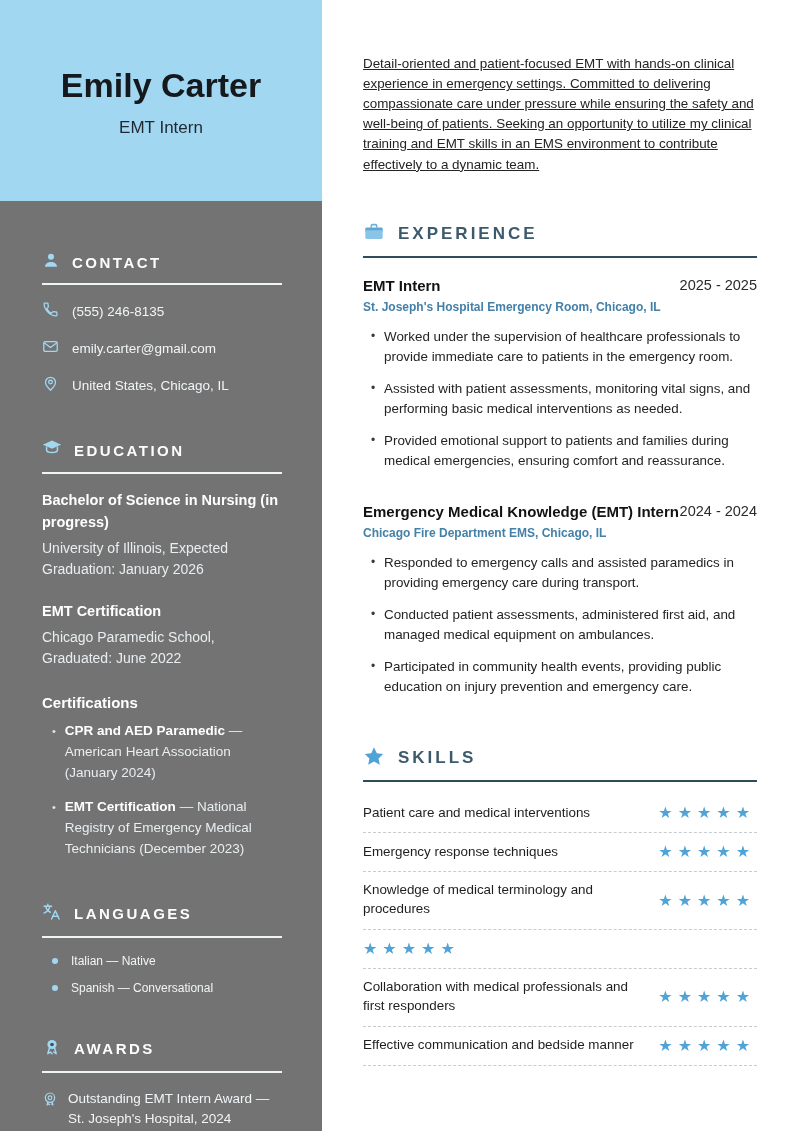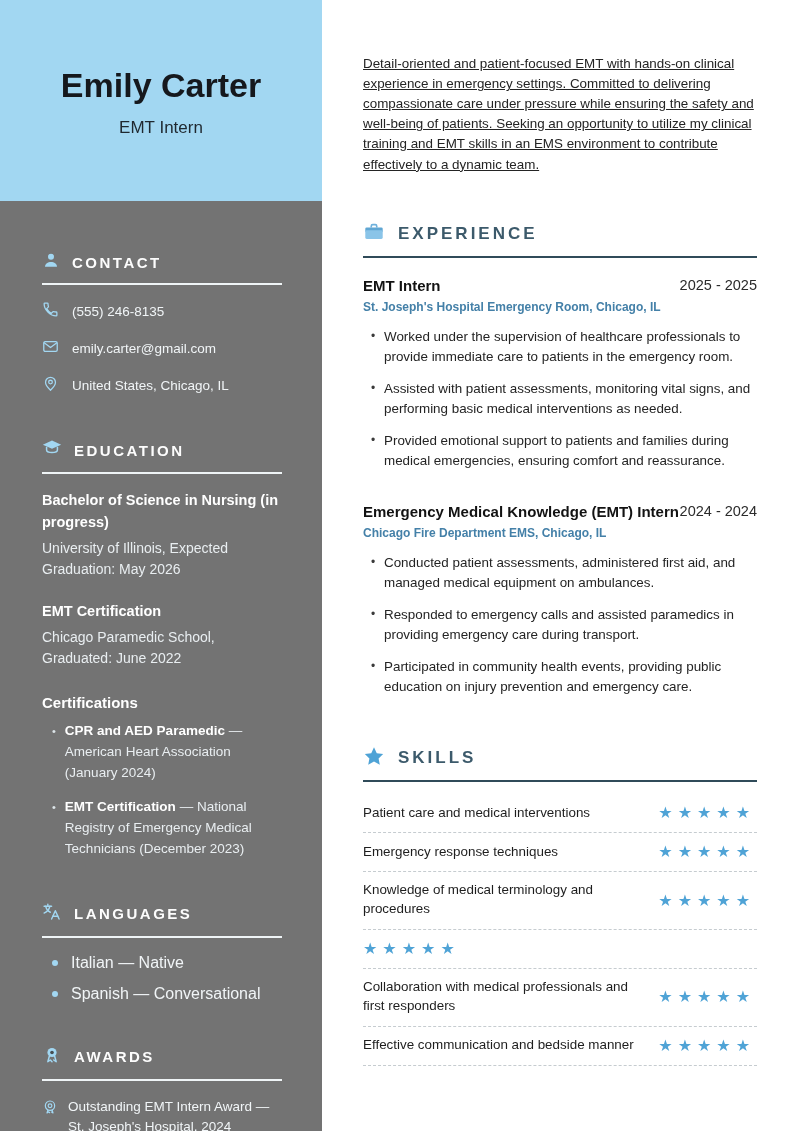--- a/index.html
+++ b/index.html
@@ -39,21 +39,21 @@
 
   .cert-block { margin-top: 24px; }
   .cert-heading { font-size: 15px; font-weight: 700; margin-bottom: 10px; }
   .cert-item { display: flex; gap: 9px; padding-left: 10px; margin-bottom: 13px;
                font-size: 13.5px; line-height: 1.55; color: #E9EEF1; }
   .cert-item .dot { color: #DDE5E9; font-size: 11px; line-height: 1.9; }
   .cert-item b { color: #fff; }
 
   .lang-item { display: flex; align-items: center; gap: 13px; padding-left: 10px; margin: 13px 0; }
   .lang-dot { width: 6px; height: 6px; border-radius: 50%; background: #A2D7F2; flex-shrink: 0; }
-  .lang-item .txt { font-size: 16px; color: #F1F5F7; text-align: right; }
+  .lang-item .txt { font-size: 12px; color: #F1F5F7; text-align: right; }
 
   .award-item { display: flex; gap: 10px; margin-bottom: 14px; }
   .award-item svg { flex-shrink: 0; margin-top: 2px; }
   .award-item .txt { font-size: 13.5px; color: #F1F5F7; line-height: 1.55; }
 
   
   .main { flex: 1; padding: 38px 43px 0 41px; background: #fff; }
 
   .main-heading {
     display: flex; align-items: center; gap: 13px;
@@ -142,21 +142,21 @@
             <svg width="20" height="20" viewBox="0 0 24 24">
                 <polygon points="12,3 23,8 12,13 1,8" fill="#A2D7F2"></polygon>
                 <path d="M5.5 10.5v4c0 1.6 2.9 3 6.5 3s6.5-1.4 6.5-3v-4" fill="none" stroke="#A2D7F2" stroke-width="1.8"></path>
               </svg>
           </span>
           <span class="txt">EDUCATION</span>
         </div>
 
         <div class="edu-entry">
           <div class="edu-degree">Bachelor of Science in Nursing (in progress)</div>
-          <div class="edu-details">University of Illinois, Expected Graduation: May 2026</div>
+          <div class="edu-details">University of Illinois, Expected Graduation: January 2026</div>
         </div>
         <div class="edu-entry">
           <div class="edu-degree">EMT Certification</div>
           <div class="edu-details">Chicago Paramedic School, Graduated: June 2022</div>
         </div>
 
         <div class="cert-block">
           <div class="cert-heading">Certifications</div>
           <div class="cert-item">
             <span class="dot">•</span>
@@ -253,22 +253,22 @@
         </ul>
       </div>
 
       <div class="job">
         <div class="job-head">
           <div class="job-name">Emergency Medical Knowledge (EMT) Intern</div>
           <div class="job-dates">2024 - 2024</div>
         </div>
         <div class="job-company">Chicago Fire Department EMS, Chicago, IL</div>
         <ul class="job-bullets">
+          <li>Responded to emergency calls and assisted paramedics in providing emergency care during transport.</li>
           <li>Conducted patient assessments, administered first aid, and managed medical equipment on ambulances.</li>
-          <li>Responded to emergency calls and assisted paramedics in providing emergency care during transport.</li>
           <li>Participated in community health events, providing public education on injury prevention and emergency care.</li>
         </ul>
       </div>
     </section>
 
     <section class="section-skills">
       <div class="main-heading">
         <span>
           <svg width="22" height="22" viewBox="0 0 24 24">
               <polygon points="12,2.5 15,9 22,9.8 17,14.6 18.3,21.5 12,18 5.7,21.5 7,14.6 2,9.8 9,9" fill="#4FA3D6"></polygon>

